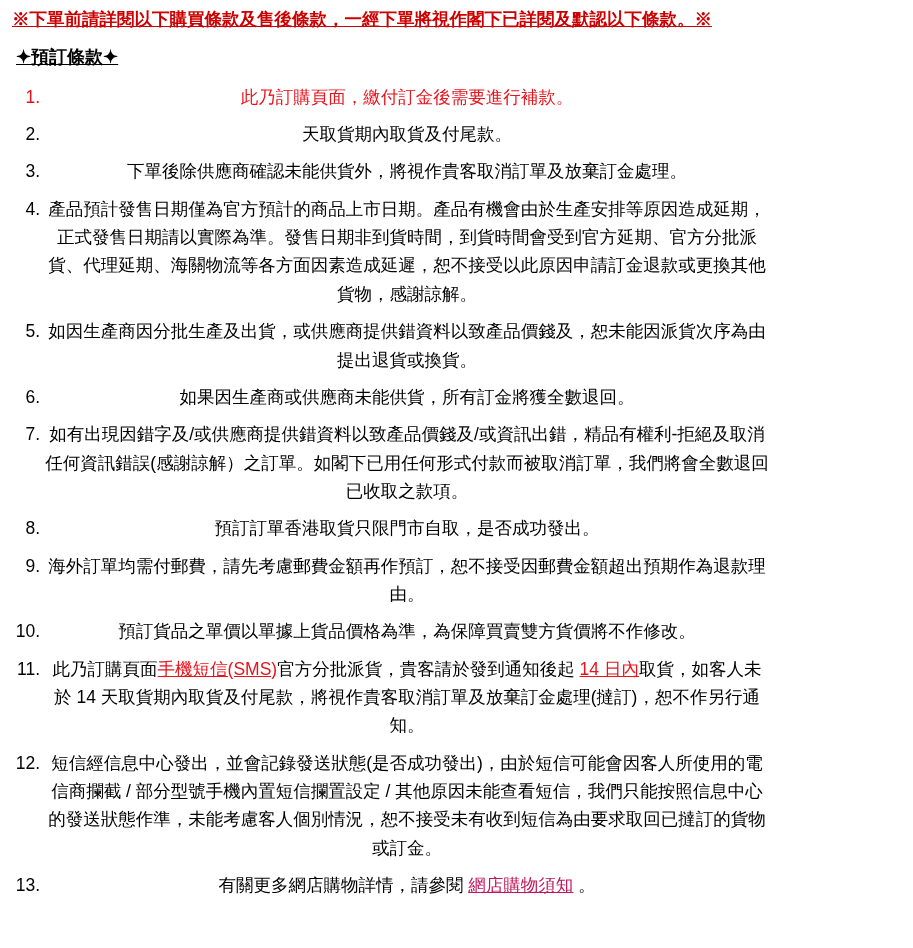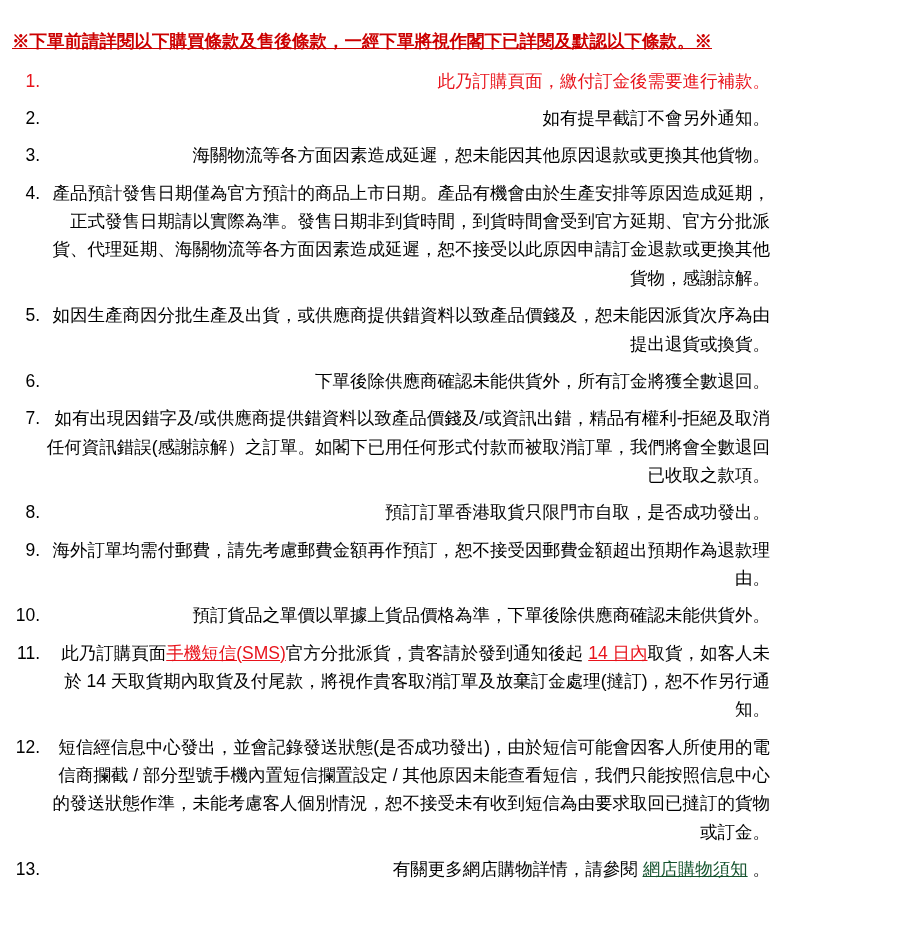--- a/index.html
+++ b/index.html
@@ -10,21 +10,21 @@
   body {
     width: 913px;
     height: 948px;
     font-family: "Liberation Sans", sans-serif;
     color: #000000;
     overflow: hidden;
   }
   .page {
     width: 784px;
     box-sizing: border-box;
-    padding: 24px 14px 0 10px;
+    padding: 2px 14px 0 10px;
   }
   .banner {
     color: #cc0000;
     font-weight: bold;
     font-size: 17.5px;
     text-decoration: underline;
     letter-spacing: 0px;
     line-height: 1.3;
     margin: 6px 0 14px 2px;
     white-space: nowrap;
@@ -42,21 +42,21 @@
     padding: 0;
     counter-reset: term;
   }
   ol.terms > li {
     position: relative;
     counter-increment: term;
     padding-left: 34px;
     margin-bottom: 9px;
     font-size: 17.5px;
     line-height: 1.62;
-    text-align: right;
+    text-align: center;
   }
   ol.terms > li::before {
     content: counter(term) ".";
     position: absolute;
     left: 0;
     top: 0;
     width: 30px;
     text-align: right;
     font-size: 17.5px;
   }
@@ -65,44 +65,45 @@
     width: 34px;
   }
   li.red, li.red::before {
     color: #e8131b;
   }
   .red-u {
     color: #e8131b;
     text-decoration: underline;
   }
   .link {
-    color: #14532d;
+    color: #be185d;
     text-decoration: underline;
   }
   .nowrap { white-space: nowrap; margin-top: 6px; }
 </style>
 </head>
 <body>
 
 <div class="page">
 
   <div class="banner">※下單前請詳閱以下購買條款及售後條款，一經下單將視作閣下已詳閱及默認以下條款。※</div>
 
+  <div class="section-title">✦預訂條款✦</div>
 
   <ol class="terms">
     <li class="red"><span>此乃訂購頁面，繳付訂金後需要進行補款。</span></li>
-    <li><span>如有提早截訂不會另外通知。</span></li>
-    <li><span>海關物流等各方面因素造成延遲，恕未能因其他原因退款或更換其他貨物。</span></li>
+    <li><span>天取貨期內取貨及付尾款。</span></li>
+    <li><span>下單後除供應商確認未能供貨外，將視作貴客取消訂單及放棄訂金處理。</span></li>
     <li><span>產品預計發售日期僅為官方預計的商品上市日期。產品有機會由於生產安排等原因造成延期，正式發售日期請以實際為準。發售日期非到貨時間，到貨時間會受到官方延期、官方分批派貨、代理延期、海關物流等各方面因素造成延遲，恕不接受以此原因申請訂金退款或更換其他貨物，感謝諒解。</span></li>
     <li><span>如因生產商因分批生產及出貨，或供應商提供錯資料以致產品價錢及，恕未能因派貨次序為由提出退貨或換貨。</span></li>
-    <li><span>下單後除供應商確認未能供貨外，所有訂金將獲全數退回。</span></li>
+    <li><span>如果因生產商或供應商未能供貨，所有訂金將獲全數退回。</span></li>
     <li><span>如有出現因錯字及/或供應商提供錯資料以致產品價錢及/或資訊出錯，精品有權利-拒絕及取消任何資訊錯誤(感謝諒解）之訂單。如閣下已用任何形式付款而被取消訂單，我們將會全數退回已收取之款項。</span></li>
     <li><span>預訂訂單香港取貨只限門市自取，是否成功發出。</span></li>
     <li><span>海外訂單均需付郵費，請先考慮郵費金額再作預訂，恕不接受因郵費金額超出預期作為退款理由。</span></li>
-    <li class="wide"><span>預訂貨品之單價以單據上貨品價格為準，下單後除供應商確認未能供貨外。</span></li>
+    <li class="wide"><span>預訂貨品之單價以單據上貨品價格為準，為保障買賣雙方貨價將不作修改。</span></li>
     <li class="wide">
       <span>此乃訂購頁面</span><span class="red-u nowrap">手機短信(SMS)</span><span>官方分批派貨，貴客請於發到通知後起 </span><span class="red-u nowrap">14 日內</span><span>取貨，如客人未於 14 天取貨期內取貨及付尾款，將視作貴客取消訂單及放棄訂金處理(撻訂)，恕不作另行通知。</span>
     </li>
     <li class="wide"><span>短信經信息中心發出，並會記錄發送狀態(是否成功發出)，由於短信可能會因客人所使用的電信商攔截 / 部分型號手機內置短信攔置設定 / 其他原因未能查看短信，我們只能按照信息中心的發送狀態作準，未能考慮客人個別情況，恕不接受未有收到短信為由要求取回已撻訂的貨物或訂金。</span></li>
     <li class="wide">
       <span>有關更多網店購物詳情，請參閱 </span><a class="link" href="#">網店購物須知</a><span> 。</span>
     </li>
   </ol>
 
 </div>

